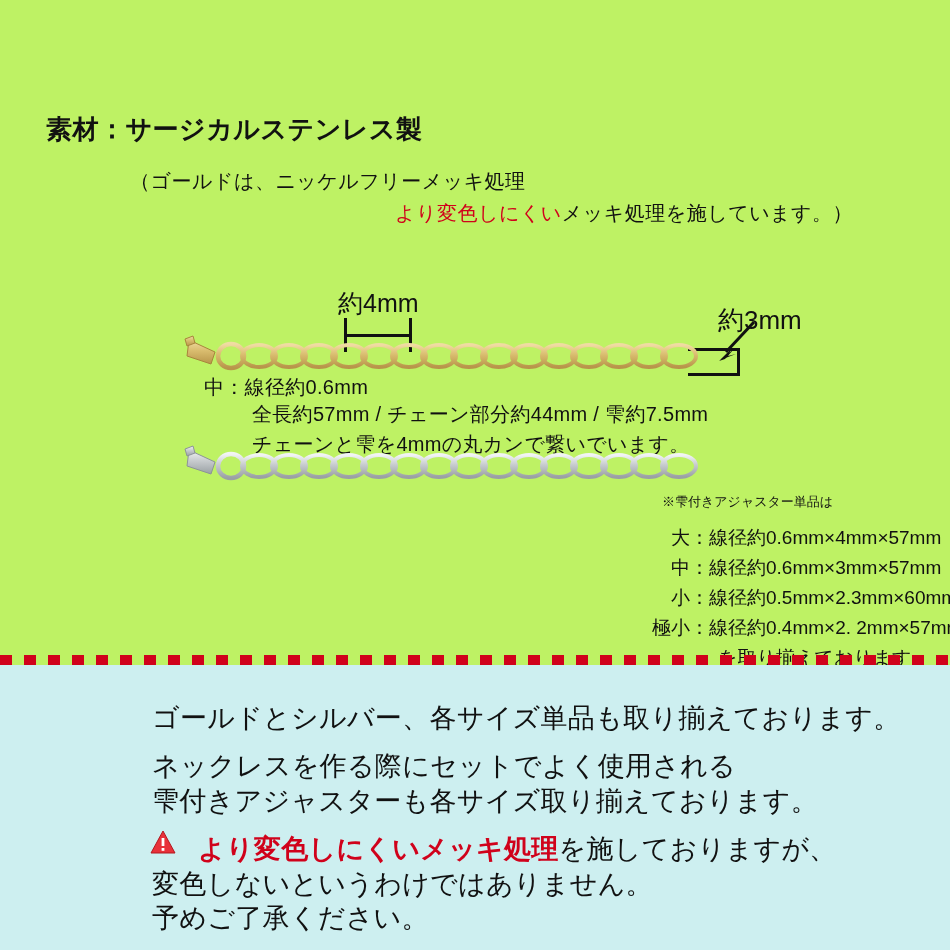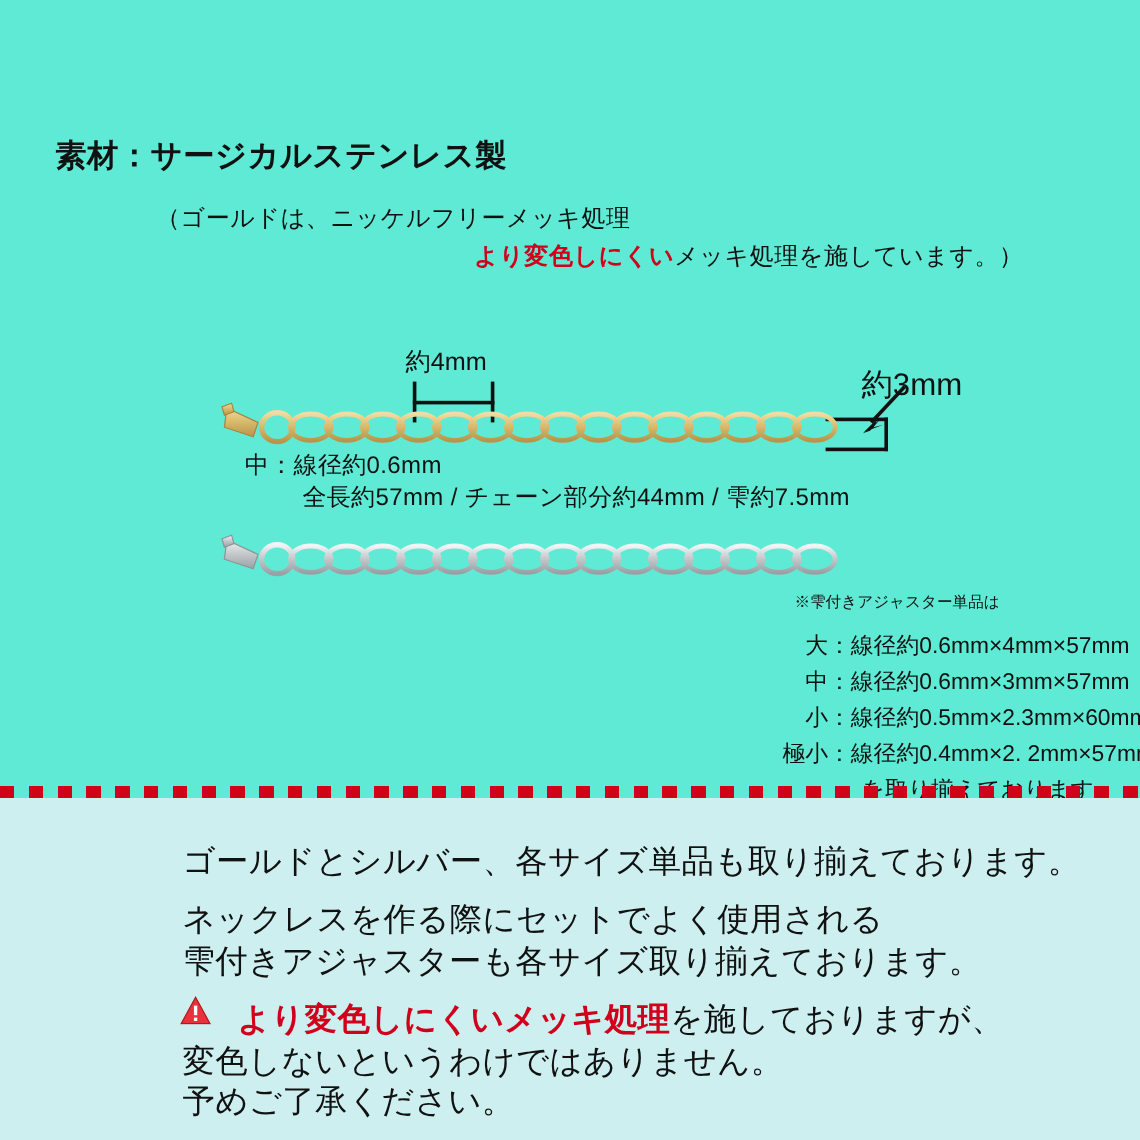--- a/index.html
+++ b/index.html
@@ -6,21 +6,21 @@
   html, body {
     margin: 0; padding: 0;
     width: 950px; height: 950px;
     background: #ffffff;
     font-family: "Liberation Sans", sans-serif;
   }
   #page {
     position: relative;
     width: 950px; height: 950px;
     overflow: hidden;
-    background: #5eead4;
+    background: #bef264;
   }
 
   
   .material-title {
     position: absolute;
     left: 46px; top: 112px;
     font-size: 26px;
     font-weight: bold;
     color: #111111;
     letter-spacing: 0.5px;
@@ -35,28 +35,28 @@
   .material-sub2 {
     position: absolute;
     left: 395px; top: 200px;
     font-size: 20px;
     color: #111111;
     letter-spacing: 0.5px;
     white-space: nowrap;
   }
   .material-sub2 .accent {
     color: #d0021b;
-    font-weight: bold;
+    font-weight: normal;
   }
 
   
   .dim-label-4mm {
     position: absolute;
     left: 338px; top: 287px;
-    font-size: 21px;
+    font-size: 25px;
     color: #111111;
   }
   .dim-label-3mm {
     position: absolute;
     left: 718px; top: 303px;
     font-size: 26px;
     color: #111111;
   }
 
   .dim-bracket-4mm {
@@ -235,20 +235,21 @@
         <ellipse cx="414" cy="26" rx="17" ry="11"></ellipse>
         <ellipse cx="444" cy="26" rx="17" ry="11"></ellipse>
         <ellipse cx="474" cy="26" rx="17" ry="11"></ellipse>
         <ellipse cx="504" cy="26" rx="17" ry="11"></ellipse>
       </g>
     </svg>
   </div>
 
   <div class="spec-line spec1">中：線径約0.6mm</div>
   <div class="spec-line spec2">全長約57mm / チェーン部分約44mm / 雫約7.5mm</div>
+  <div class="spec-line spec3">チェーンと雫を4mmの丸カンで繋いでいます。</div>
 
   <div class="chain" style="left:175px; top:440px;">
     <svg width="560" height="58" viewBox="0 0 560 58">
       <defs>
         <linearGradient id="sg" x1="0" y1="0" x2="0" y2="1">
           <stop offset="0%" stop-color="#f2f4f5"></stop>
           <stop offset="45%" stop-color="#c7cbce"></stop>
           <stop offset="100%" stop-color="#9aa0a4"></stop>
         </linearGradient>
       </defs>

